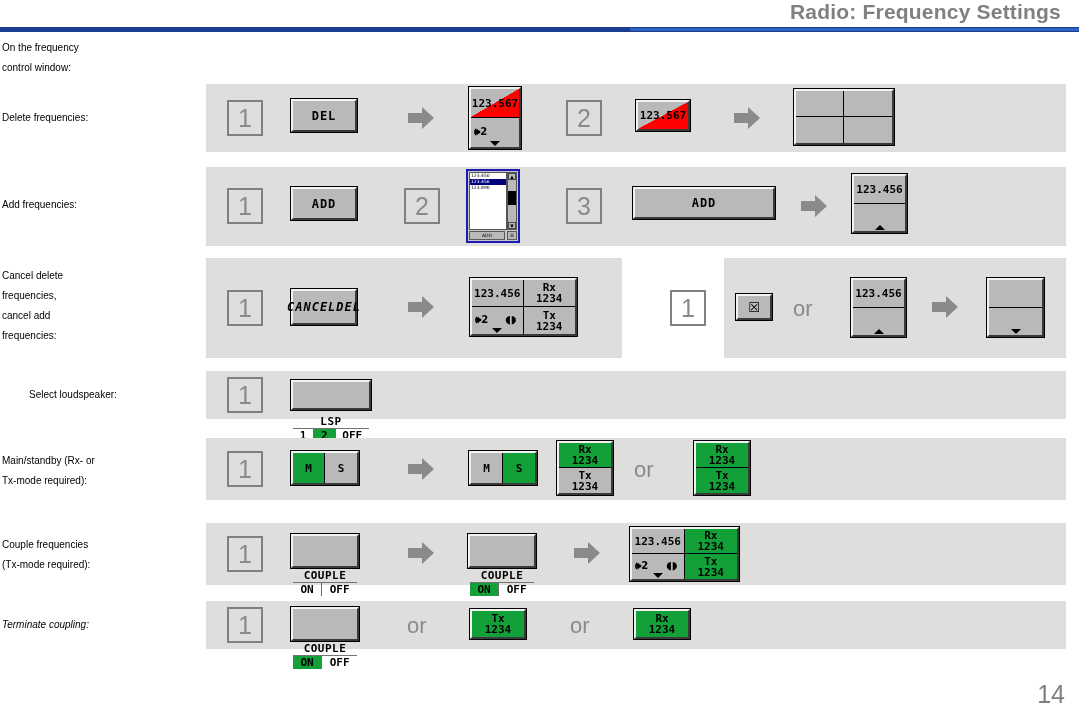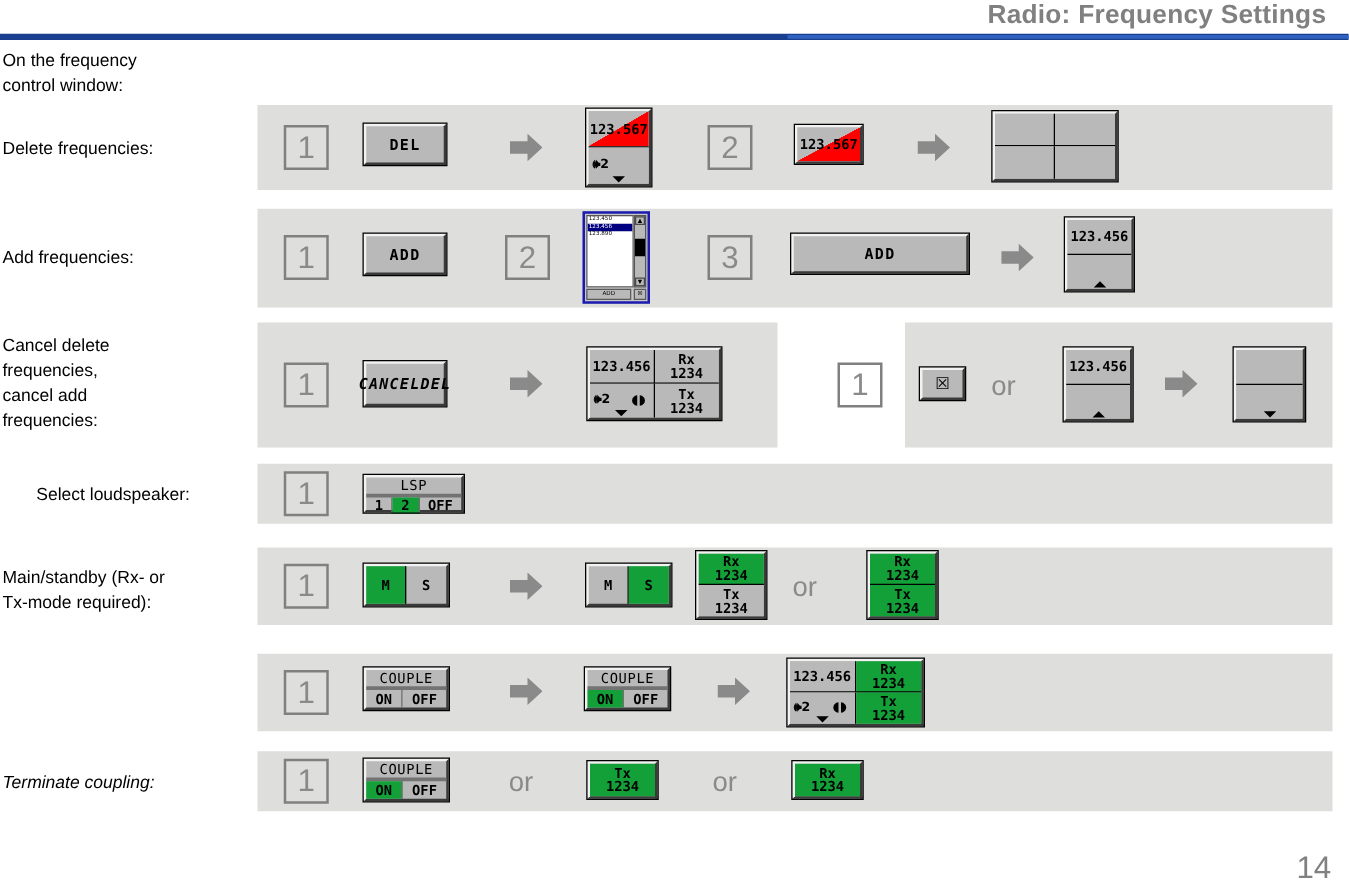--- a/index.html
+++ b/index.html
@@ -50,21 +50,21 @@
 
   
   .row {
     position: absolute;
     left: 0;
     width: 1079px;
   }
   .row-label {
     position: absolute;
     left: 2px;
-    font-size: 14px;
+    font-size: 10px;
     color: #000000;
     line-height: 20px;
     white-space: pre-line;
   }
   .panel {
     position: absolute;
     background: #dededc;
   }
 
   
@@ -125,22 +125,23 @@
     border-right: 2px solid #3a3a3a;
     border-bottom: 2px solid #3a3a3a;
     outline: 1px solid #000;
     display: flex;
     flex-direction: column;
     font-family: "DejaVu Sans Mono", monospace;
   }
   .splitbtn .cap {
     flex: 1 1 50%;
     display: flex; align-items: center; justify-content: center;
-    font-size: 11px; font-weight: normal; color: #000; letter-spacing: 0.5px;
-    border-bottom: 3px solid #737373;
+    font-size: 11px; font-weight: bold; color: #000; letter-spacing: 0.5px;
+    border-bottom: 1px solid #737373;
+    margin-top: 33px;
   }
   .splitbtn .segs {
     flex: 1 1 50%;
     display: flex;
   }
   .splitbtn .segs .seg {
     flex: 1 1 auto;
     display: flex; align-items: center; justify-content: center;
     font-size: 11px; font-weight: bold; color: #000;
     border-right: 1px solid #6e6e6e;
@@ -562,20 +563,22 @@
           </div>
         <div class="fcell green">
             <span class="two-line">Tx
 1234</span>
           </div>
       </div>
     </div>
   </div>
 
   <div class="row" style="top:523px; height:62px;">
+    <div class="row-label" style="top:12px;">Couple frequencies
+(Tx-mode required):</div>
     <div class="panel" style="left:206px; top:0px; width:860px; height:62px;">
       <div class="step" style="left:21px; top:13px;">1</div>
 
       <div class="splitbtn" style="left:85px; top:11px; width:68px; height:34px;">
         <div class="cap">COUPLE</div>
         <div class="segs">
           <div class="seg">ON</div>
           <div class="seg">OFF</div>
         </div>
       </div>

